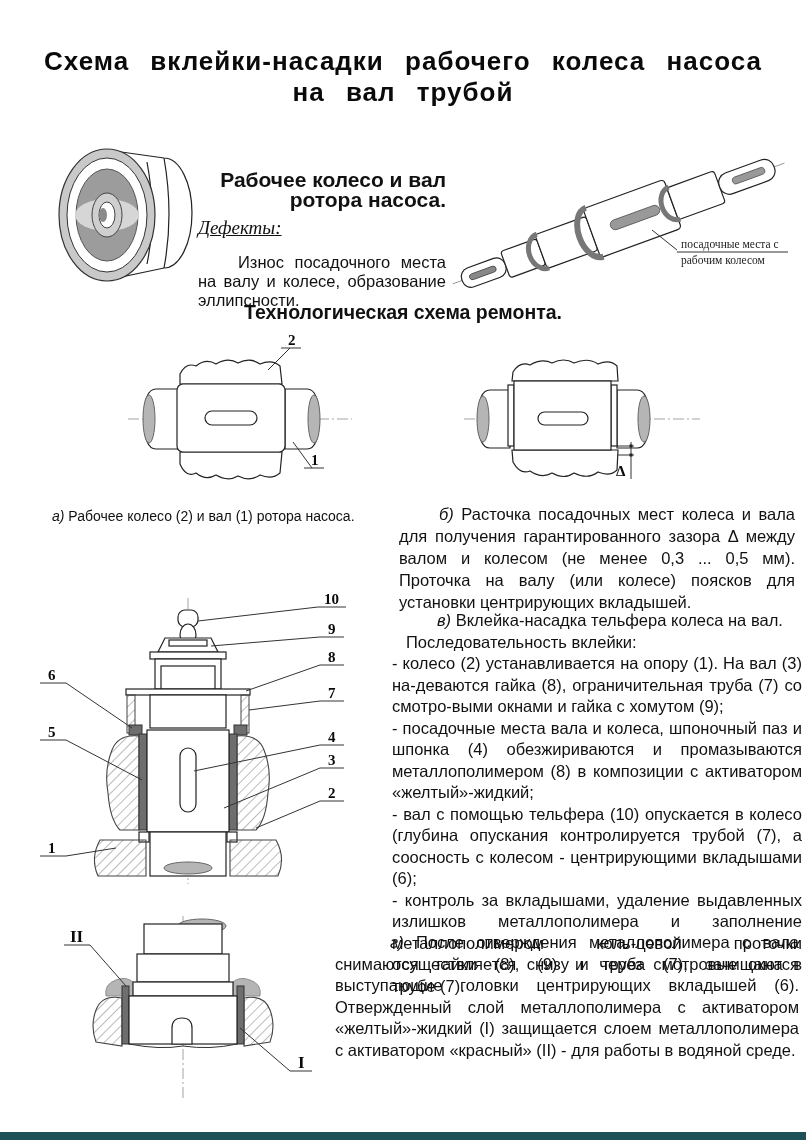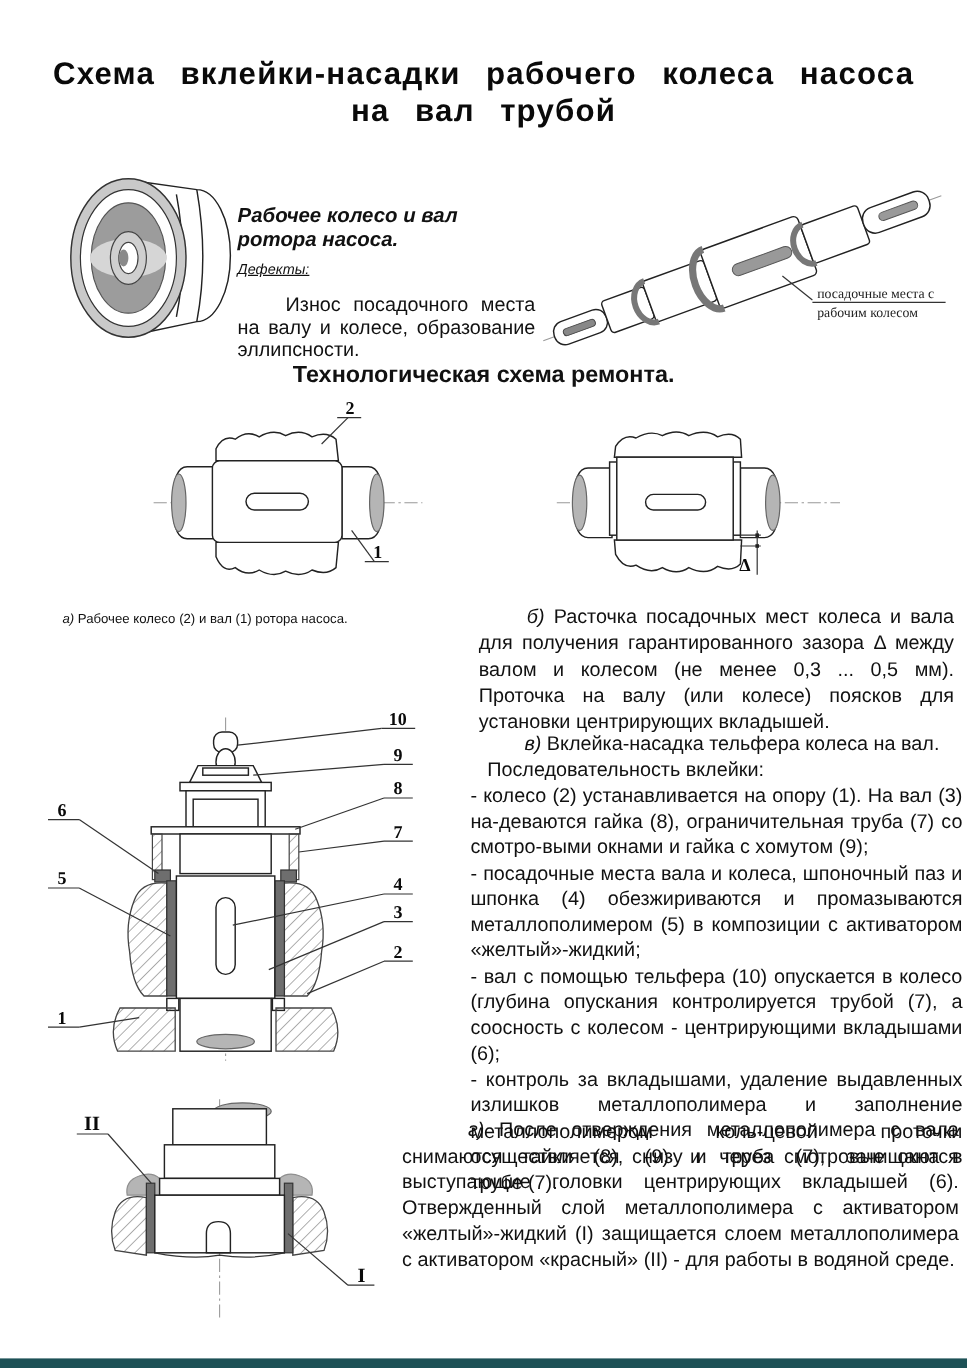--- a/index.html
+++ b/index.html
@@ -1,26 +1,26 @@
 <!DOCTYPE html>
 <html><head>
 <meta charset="utf-8">
 <style>
   html,body{margin:0;padding:0;background:#888;}
   .page{position:relative;width:806px;height:1140px;background:#fff;overflow:hidden;
         font-family:"Liberation Sans",sans-serif;color:#111;}
   .abs{position:absolute;}
   .title{left:0;top:46px;width:806px;text-align:center;font-weight:bold;
          font-size:26px;line-height:31px;letter-spacing:1px;word-spacing:13px;color:#0a0a0a;}
-  .intro-heading{font-weight:bold;font-size:17px;text-align:left;line-height:20px;font-style:italic;}
-  .defects-label{font-style:italic;text-decoration:underline;font-size:12px;margin-top:7px;}
+  .intro-heading{font-weight:bold;font-size:21px;text-align:right;line-height:20px;}
+  .defects-label{font-style:italic;text-decoration:underline;font-size:19px;margin-top:7px;font-family:Liberation Serif, serif;}
   .intro-body{font-size:16.5px;line-height:19px;text-align:justify;text-indent:40px;margin-top:14px;}
   .subtitle{left:0;top:301px;width:806px;text-align:center;font-weight:bold;
             font-size:19.5px;}
-  .cap{font-size:11px;line-height:21px;}
+  .cap{font-size:14px;line-height:21px;}
   .just{text-align:justify;}
   .it{font-style:italic;}
   .para-b{left:399px;top:503px;width:396px;font-size:16.5px;line-height:22px;text-indent:40px;}
   .para-v{left:392px;top:610px;width:410px;font-size:16.5px;line-height:21.5px;}
   .para-v .l1{text-indent:45px;}
   .para-v .l2{text-indent:14px;}
   .para-g{left:335px;top:932px;width:464px;font-size:16.5px;line-height:21.5px;text-indent:55px;}
   svg{display:block;}
   svg .ln{stroke:#222;fill:none;stroke-width:1.2;}
   svg .wh{fill:#ffffff;stroke:#222;stroke-width:1.2;}
@@ -215,21 +215,21 @@
       <path class="ldr" d="M292,180 L196,220"></path>
     <text class="co" x="300" y="210">2</text>
     <line class="ldr" x1="292" y1="213" x2="316" y2="213"></line>
       <path class="ldr" d="M292,213 L228,240"></path>
   </svg>
 
   <div class="abs para-v">
     <div class="l1"><span class="it">в)</span><span> Вклейка-насадка тельфера колеса на вал.</span></div>
     <div class="l2">Последовательность вклейки:</div>
     <div class="just">- колесо (2) устанавливается на опору (1). На вал (3) на-деваются гайка (8), ограничительная труба (7) со смотро-выми окнами и гайка с хомутом (9);</div>
-    <div class="just">- посадочные места вала и колеса, шпоночный паз и шпонка (4) обезжириваются и промазываются металлополимером (5) в композиции с активатором «желтый»-жидкий;</div>
+    <div class="just">- посадочные места вала и колеса, шпоночный паз и шпонка (4) обезжириваются и промазываются металлополимером (8) в композиции с активатором «желтый»-жидкий;</div>
     <div class="just">- вал с помощью тельфера (10) опускается в колесо (глубина опускания контролируется трубой (7), а соосность с колесом - центрирующими вкладышами (6);</div>
     <div class="just">- контроль за вкладышами, удаление выдавленных излишков металлополимера и заполнение металлополимером коль-цевой проточки осуществляется снизу и через смотровые окна в трубе (7).</div>
   </div>
 
   <svg class="abs" style="left:40px;top:908px;" width="300" height="195" viewBox="0 0 300 195">
     <defs>
       <pattern id="hD" width="7" height="7" patternTransform="rotate(45)" patternUnits="userSpaceOnUse">
         <line x1="0" y1="0" x2="0" y2="7" stroke="#555" stroke-width="0.8"></line>
       </pattern>
     </defs>

